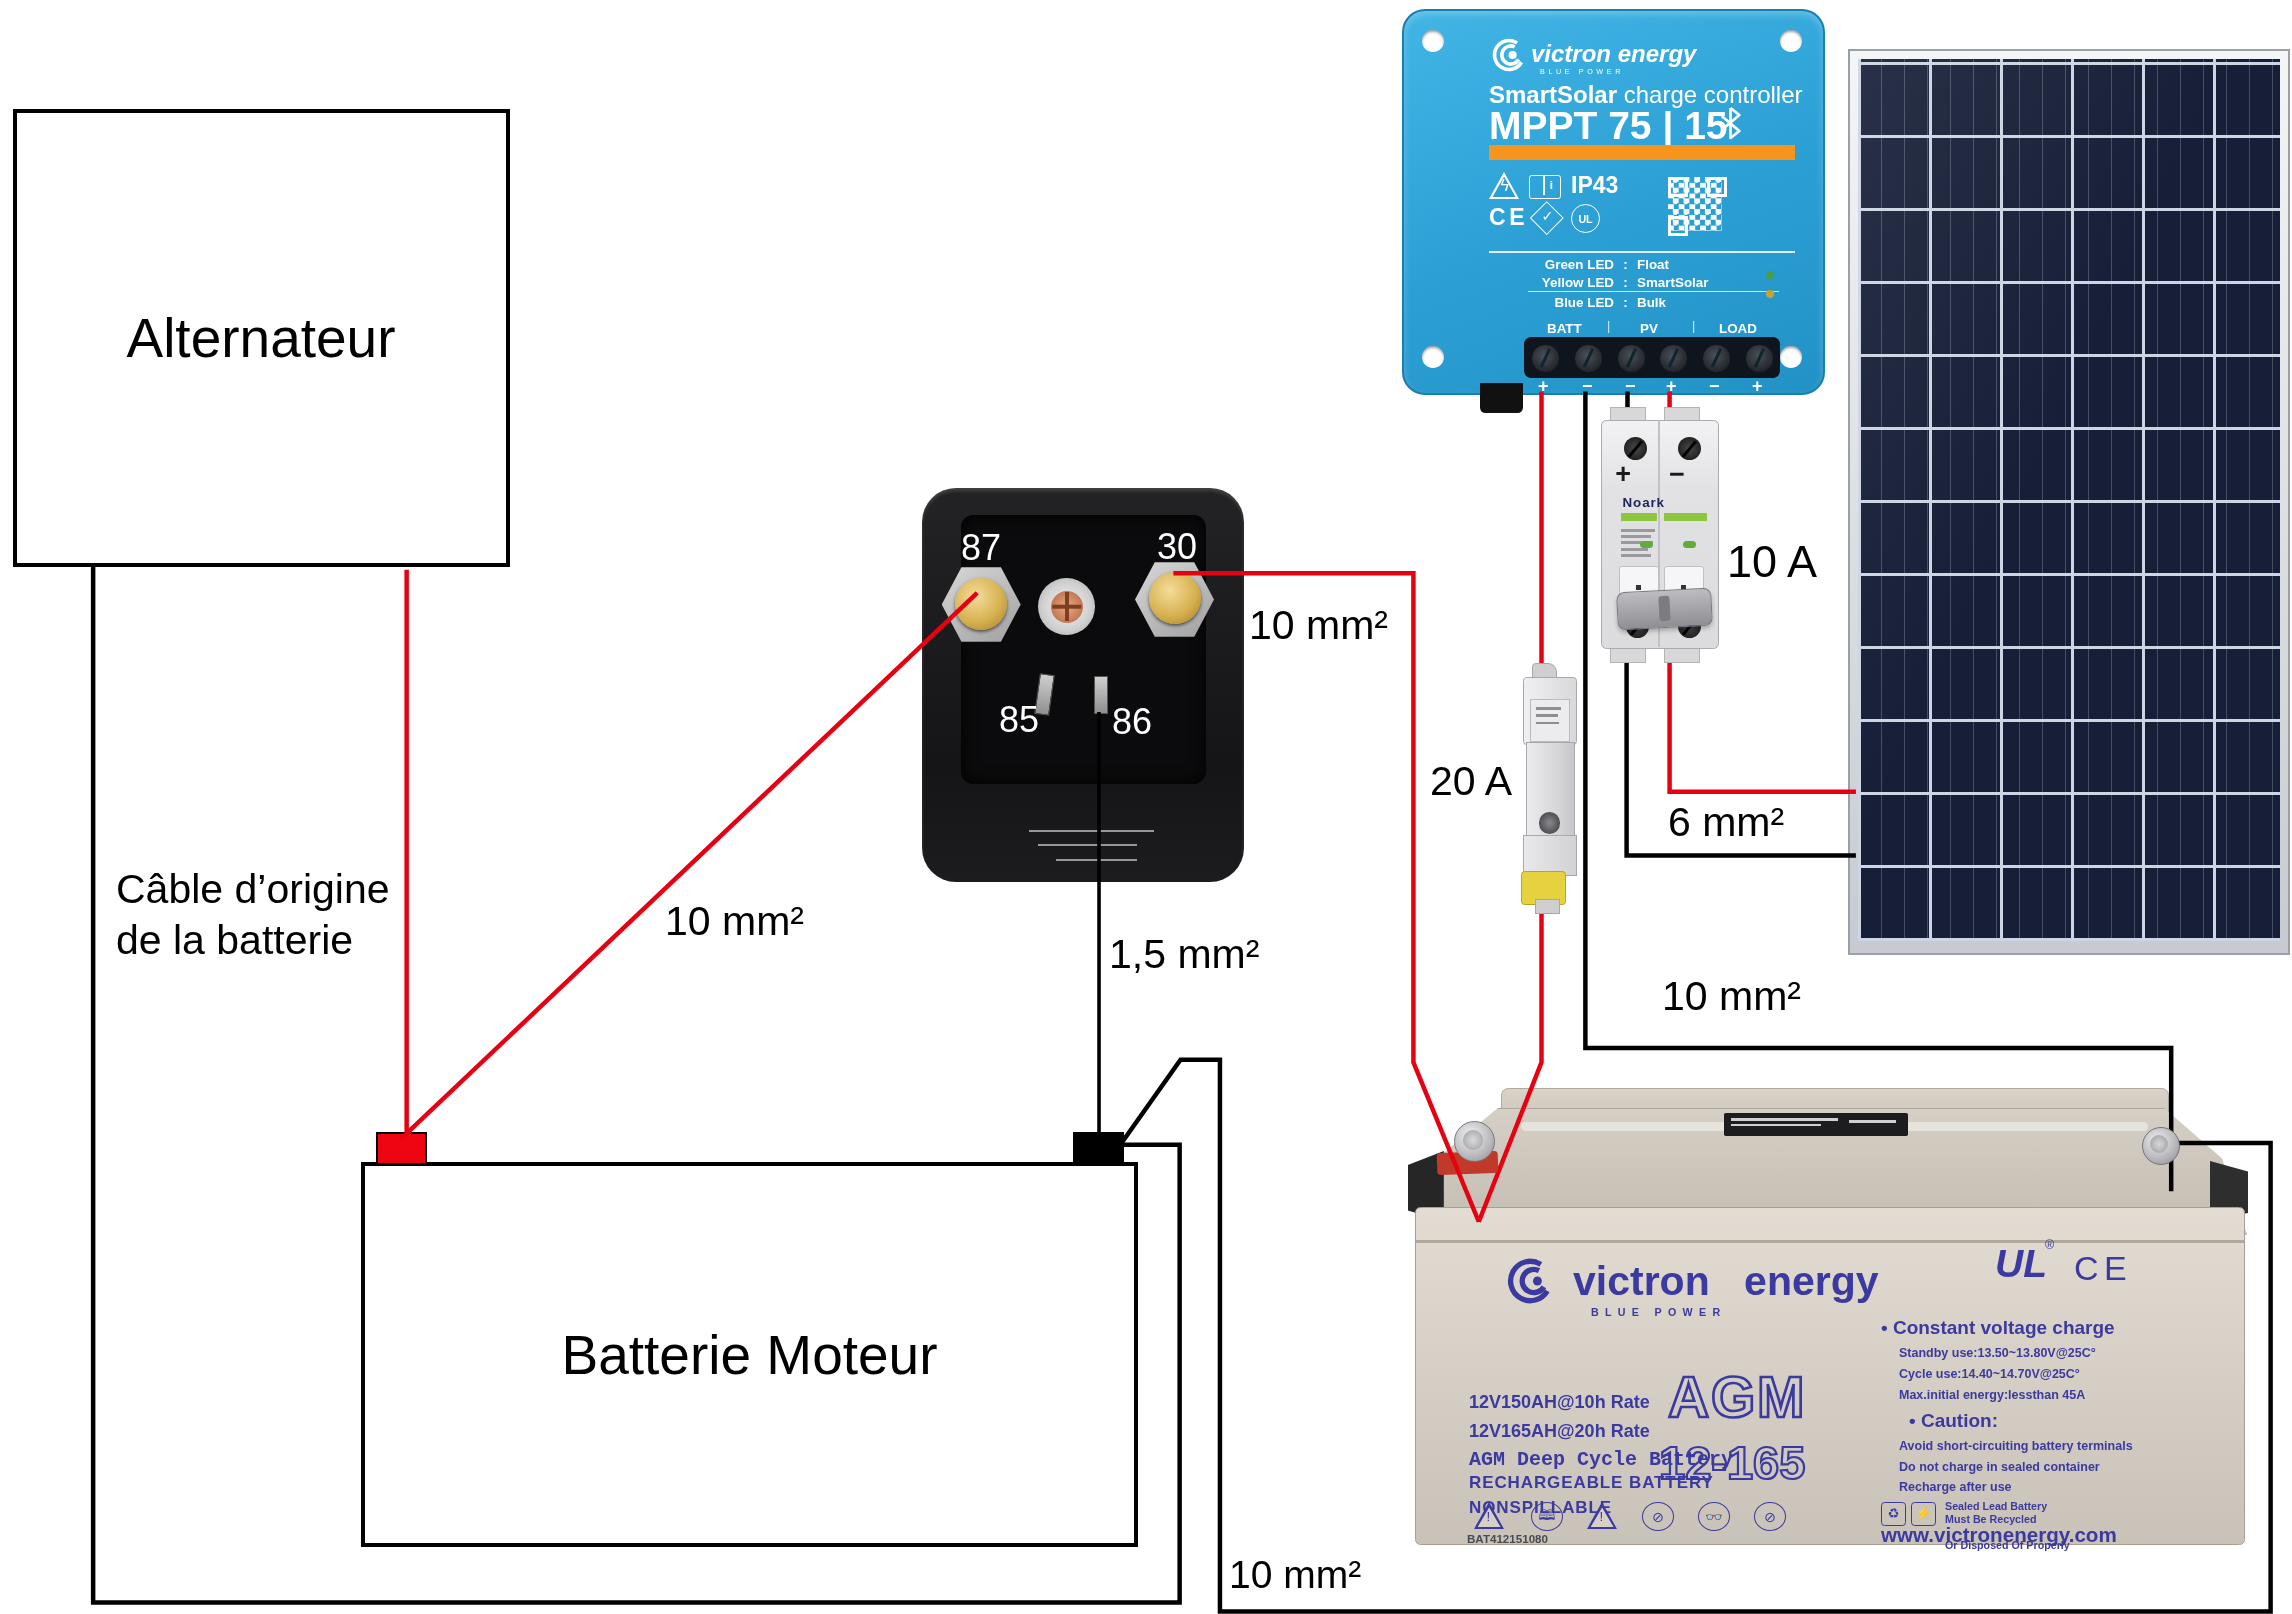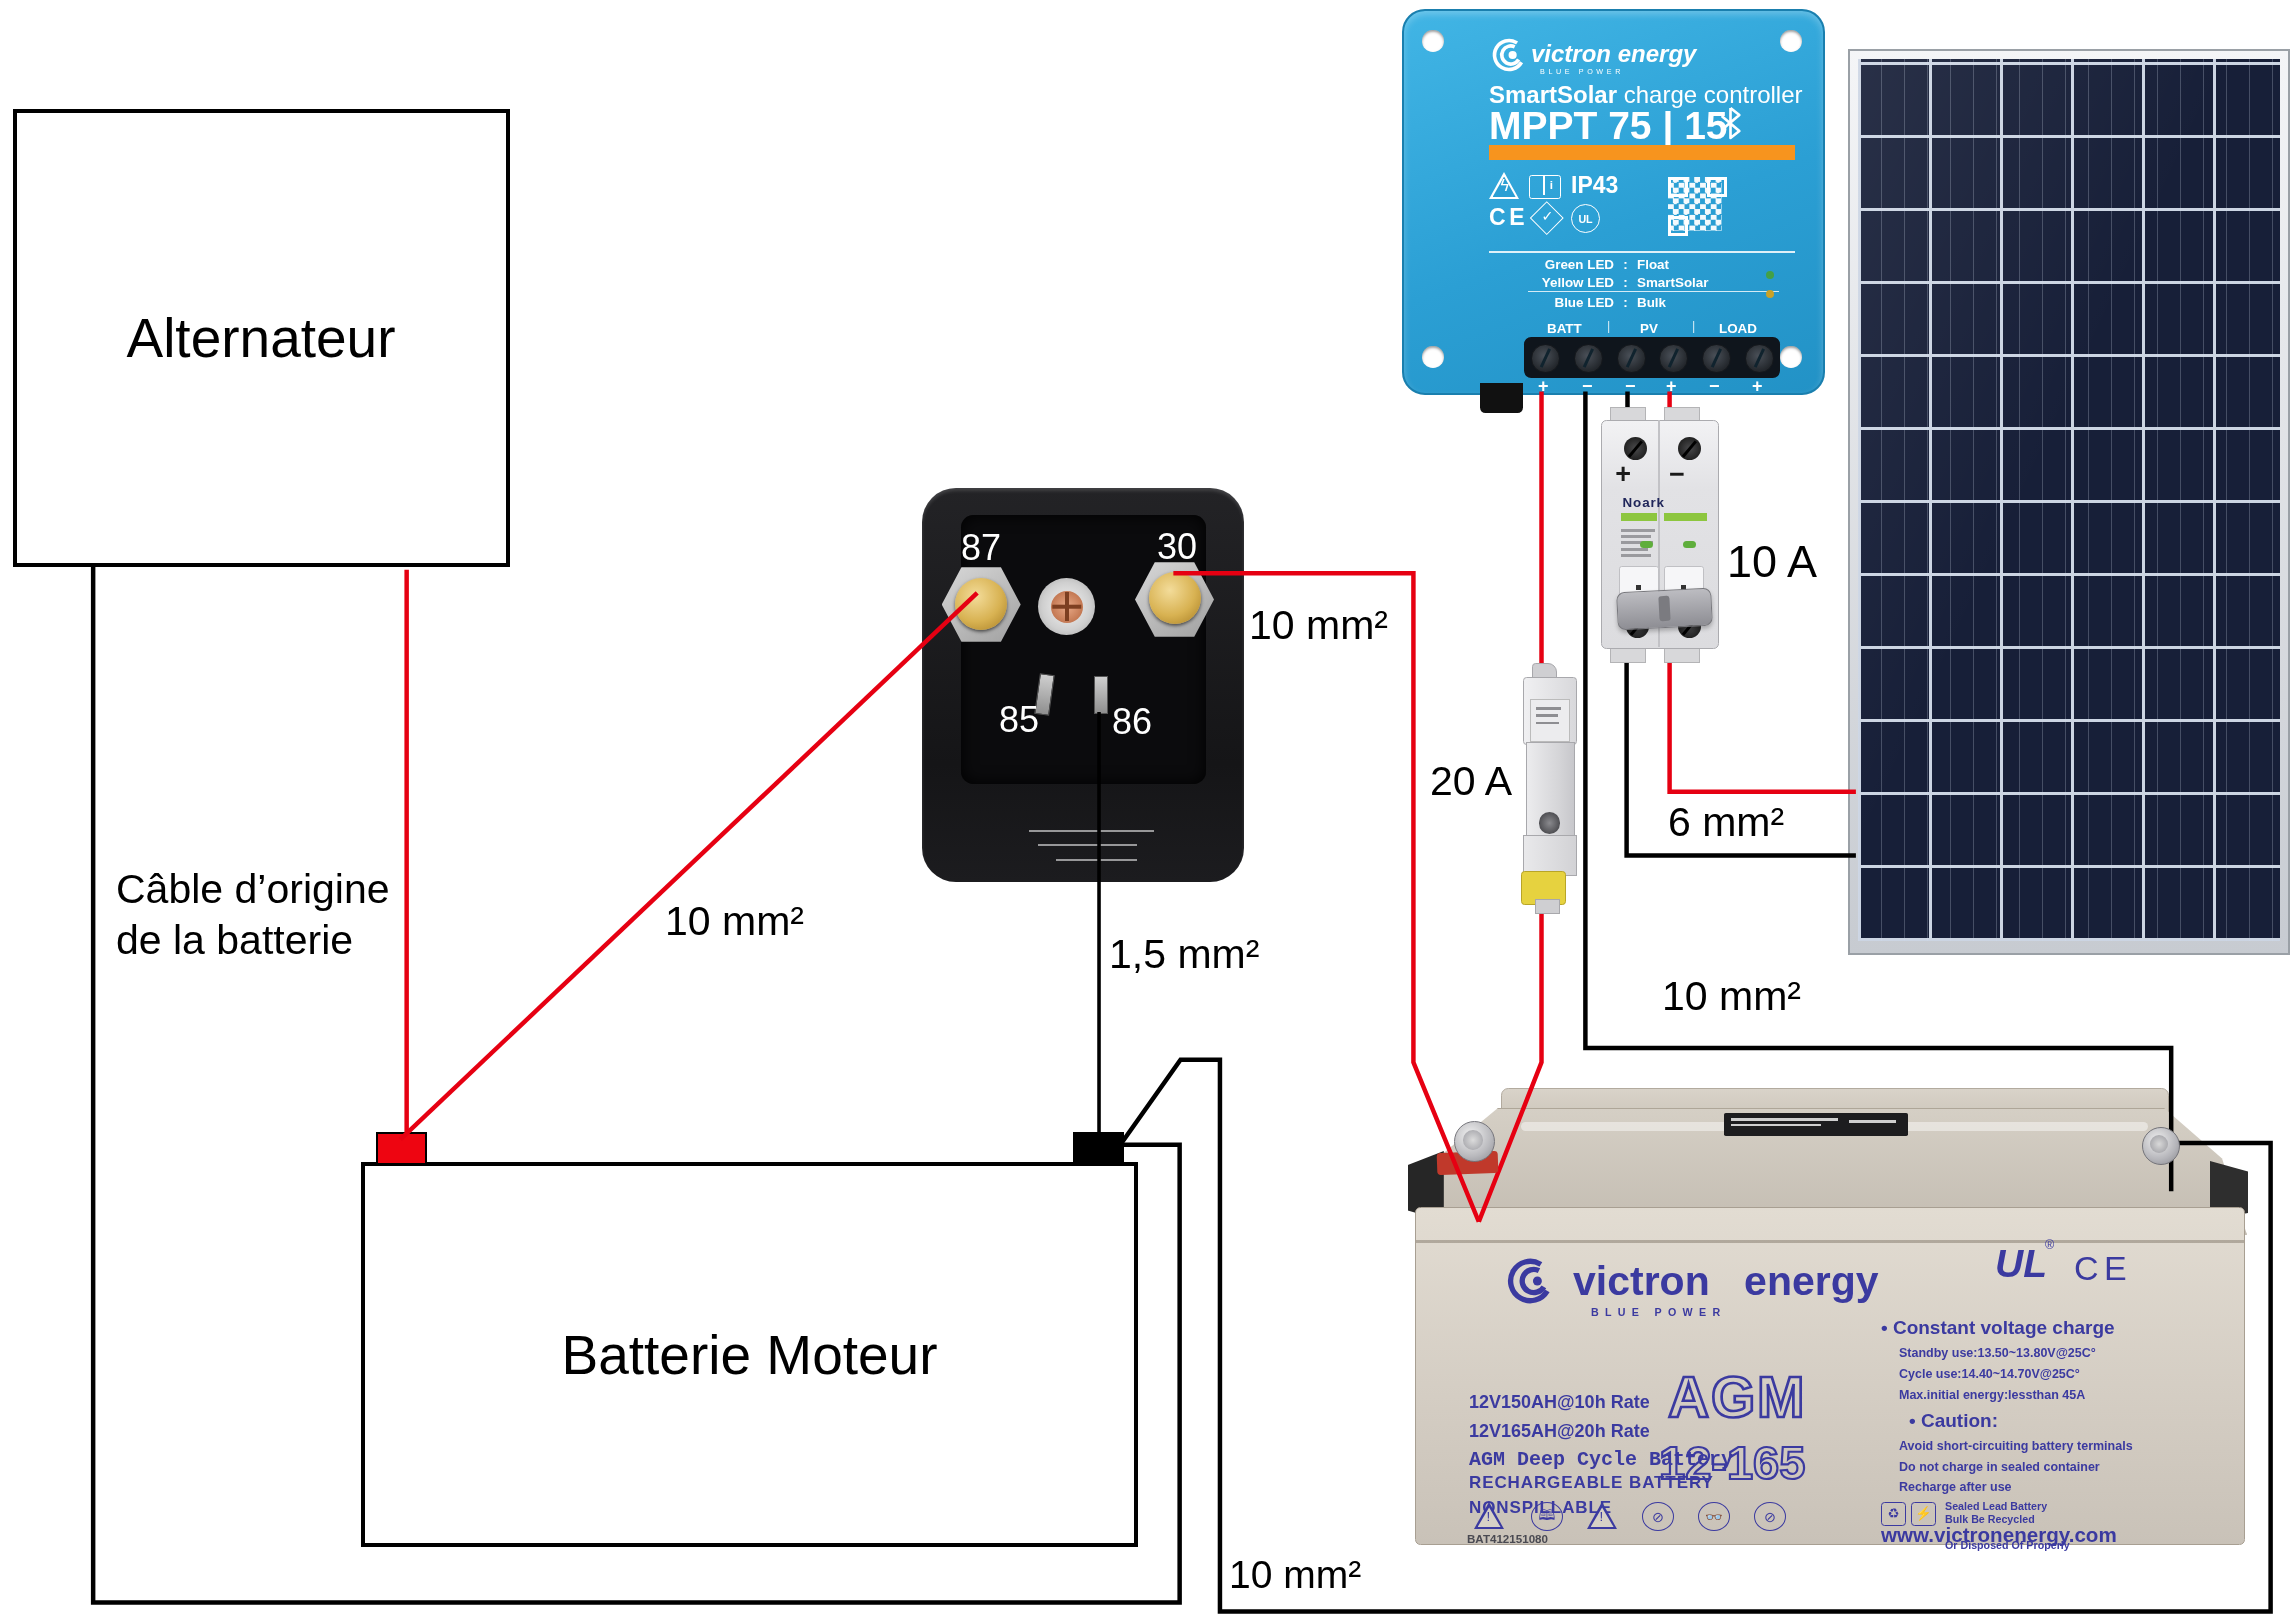--- a/index.html
+++ b/index.html
@@ -359,21 +359,21 @@
     <span class="ag cvl" id="cv0">Standby use:13.50~13.80V@25C°</span>
     <span class="ag cvl" id="cv1">Cycle    use:14.40~14.70V@25C°</span>
     <span class="ag cvl" id="cv2">Max.initial energy:lessthan 45A</span>
     <span class="ag cvt" id="ca-title">• Caution:</span>
     <span class="ag cvl" id="ca0">Avoid short-circuiting battery terminals</span>
     <span class="ag cvl" id="ca1">Do not charge in sealed container</span>
     <span class="ag cvl" id="ca2">Recharge after use</span>
     <div class="ric" id="ri1">♻</div>
     <div class="ric" id="ri2">⚡</div>
     <span class="ag rl" id="rl0">Sealed Lead Battery</span>
-    <span class="ag rl" id="rl1">Bulk  Be  Recycled</span>
+    <span class="ag rl" id="rl1">Must  Be  Recycled</span>
     <span class="ag rl" id="rl2">Or Disposed Of Properly</span>
     <span class="ag web">www.victronenergy.com</span>
     <div class="bic tri" id="bi0">
         <i></i>
         <b></b>
         <span>!</span>
       </div>
     <div class="bic" id="bi1">🕮</div>
     <div class="bic tri" id="bi2">
         <i></i>

